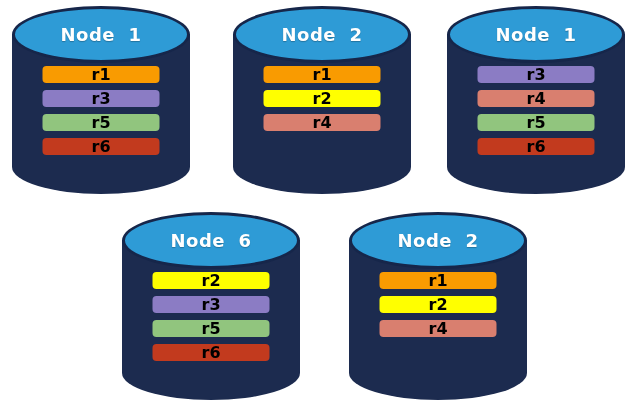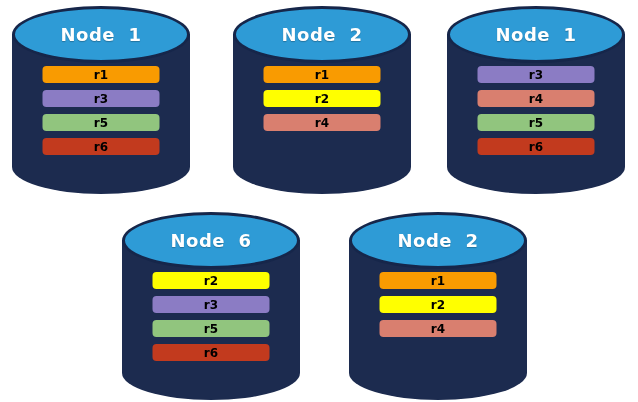--- a/index.html
+++ b/index.html
@@ -53,21 +53,21 @@
   }
   .replica-bar {
     width: 100%;
     height: 17px;
     margin-bottom: 7px;
     border-radius: 4px;
     display: flex;
     align-items: center;
     justify-content: center;
     color: var(--bar-text, #000000);
-    font-size: 12px;
+    font-size: 16px;
     font-weight: bold;
     line-height: 1;
   }
 </style>
 </head>
 <body>
 
 <div class="stage">
 
   <div class="cylinder" style="left:12px; top:6px;">

